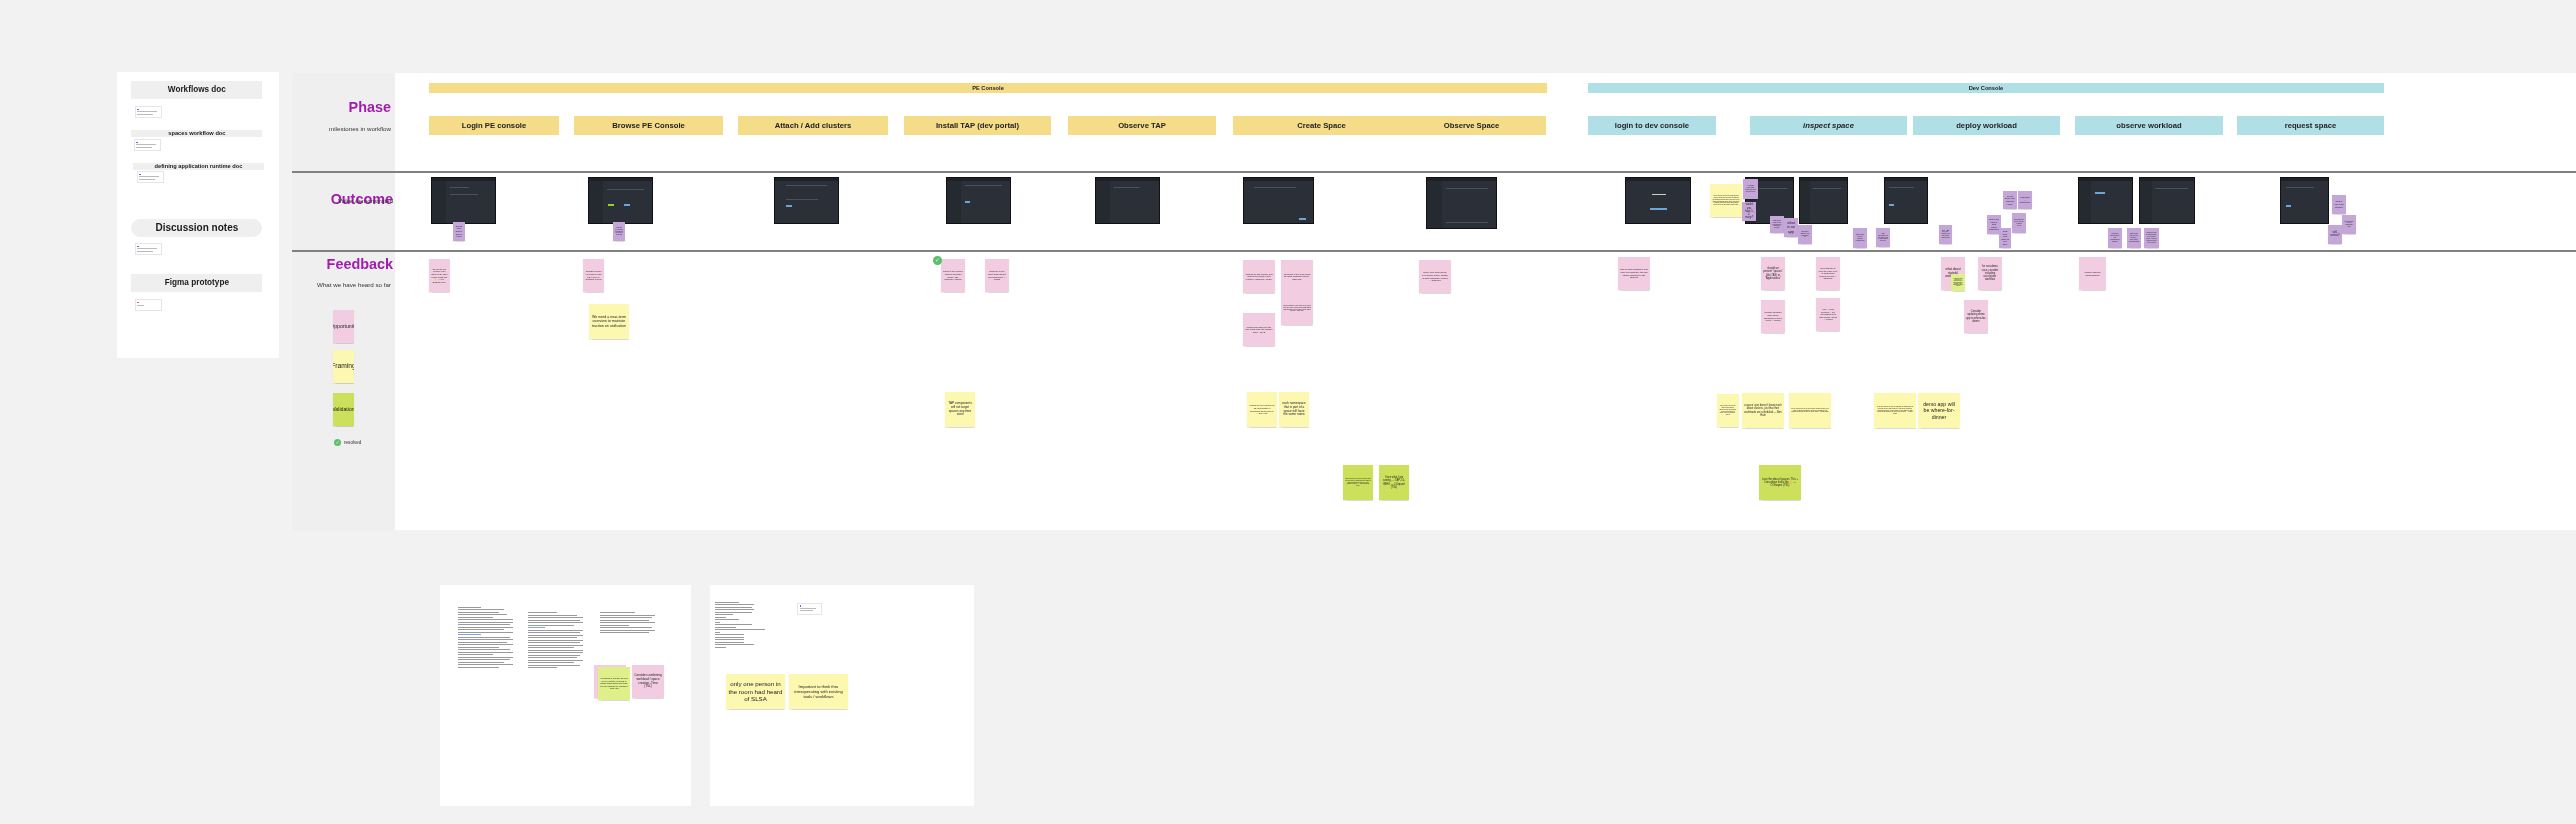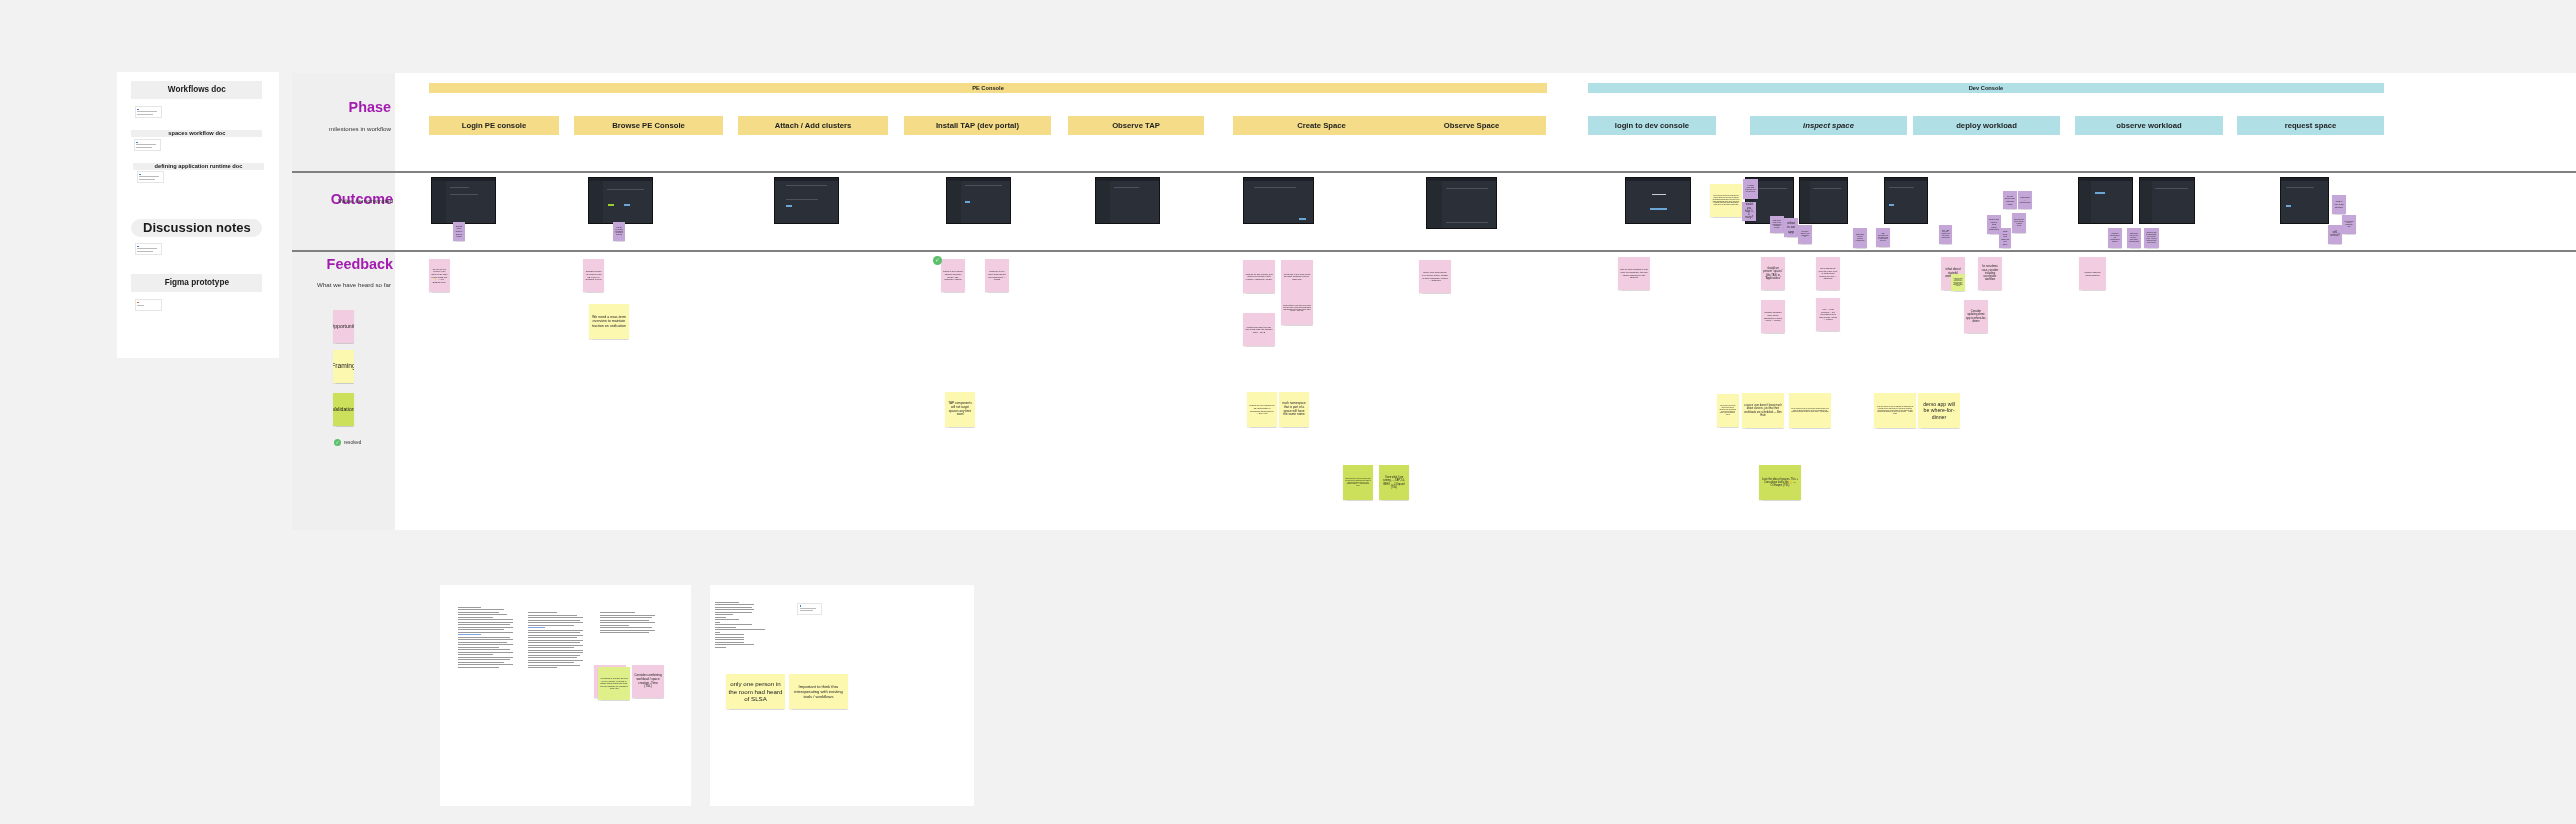--- a/index.html
+++ b/index.html
@@ -55,21 +55,21 @@
       <span class="lc-line" style="top:6.7px;width:15.5px;"></span>
     </div>
 
   <div class="left-doc-title" style="left:16px;top:91px;width:131px;height:7.2px;line-height:7.2px;font-size:5.7px;">defining application runtime doc</div>
   <div class="link-card" style="left:19.6px;top:99px;">
       <span class="lc-dot"></span>
       <span class="lc-line" style="top:4.1px;width:19.6px;"></span>
       <span class="lc-line" style="top:6.7px;width:15.5px;"></span>
     </div>
 
-  <div class="left-doc-title" style="left:14.4px;top:147px;width:131px;height:18px;line-height:18px;font-size:13px;border-radius:9px;">Discussion notes</div>
+  <div class="left-doc-title" style="left:14.4px;top:147px;width:131px;height:18px;line-height:18px;font-size:10px;border-radius:9px;">Discussion notes</div>
   <div class="link-card" style="left:17.5px;top:171px;">
       <span class="lc-dot"></span>
       <span class="lc-line" style="top:4.1px;width:19.6px;"></span>
       <span class="lc-line" style="top:6.7px;width:15.5px;"></span>
     </div>
 
   <div class="left-doc-title" style="left:14.4px;top:202px;width:131px;height:18px;line-height:18px;font-size:8.2px;">Figma prototype</div>
   <div class="link-card" style="left:17.5px;top:227px;">
       <span class="lc-dot" style="background:#e06c3c"></span>
       <span class="lc-line" style="top:4.6px;width:7.2px;"></span>
@@ -97,21 +97,21 @@
 <div class="divider" style="left:292px;top:171px;width:2397px;"></div>
 <div class="divider" style="left:292px;top:250px;width:2397px;"></div>
 
 <div class="banner yellow-bar" style="left:429px;top:83px;width:1118px;">PE Console</div>
 <div class="banner teal-bar" style="left:1588px;top:83px;width:796px;">Dev Console</div>
 
 <div class="phase yellow-bar" style="left:429px;top:116px;width:130px;">Login PE console</div>
 <div class="phase yellow-bar" style="left:574px;top:116px;width:149px;">Browse PE Console</div>
 <div class="phase yellow-bar" style="left:738px;top:116px;width:150px;">Attach / Add clusters</div>
 <div class="phase yellow-bar" style="left:904px;top:116px;width:147px;text-align:center;">Install TAP (dev portal)</div>
-<div class="phase yellow-bar" style="left:1068px;top:116px;width:136px;">Observe TAP</div>
+<div class="phase yellow-bar" style="left:1068px;top:116px;width:148px;">Observe TAP</div>
 <div class="phase yellow-bar" style="left:1233px;top:116px;width:177px;">Create Space</div>
 <div class="phase yellow-bar" style="left:1397px;top:116px;width:149px;">Observe Space</div>
 
 <div class="phase teal-bar" style="left:1588px;top:116px;width:128px;">login to dev console</div>
 <div class="phase teal-bar" style="left:1750px;top:116px;width:157px;font-style:italic;">inspect space</div>
 <div class="phase teal-bar" style="left:1913px;top:116px;width:147px;">deploy workload</div>
 <div class="phase teal-bar" style="left:2075px;top:116px;width:148px;">observe workload</div>
 <div class="phase teal-bar" style="left:2237px;top:116px;width:147px;">request space</div>
 
 <div class="shot" style="left:431px;top:177px;width:65px;height:47px;">

